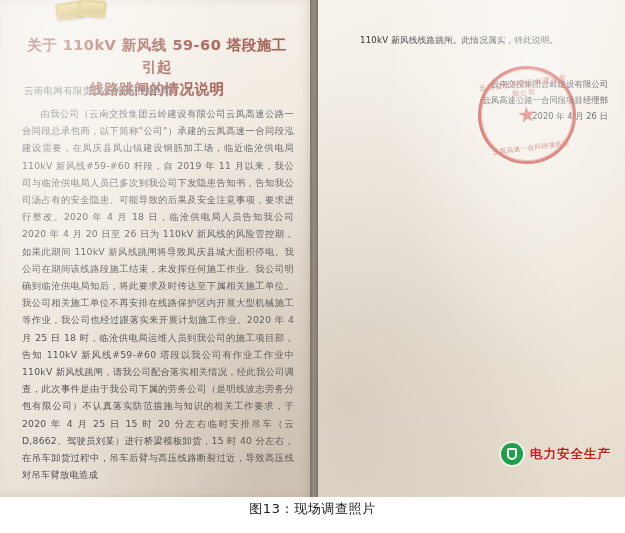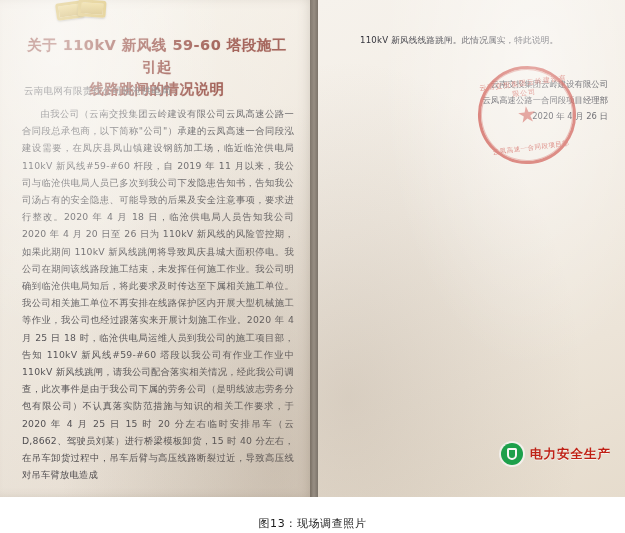--- a/index.html
+++ b/index.html
@@ -218,24 +218,24 @@
     font-size: 12.5px;
     font-weight: bold;
     letter-spacing: 1px;
     text-shadow: 0 1px 0 rgba(255,255,255,.6);
   }
 
   
   .caption {
     position: absolute;
     left: 0;
-    top: 516px;
-    width: 625px;
-    text-align: center;
-    font-size: 11px;
+    top: 500px;
+    width: 625px;
+    text-align: center;
+    font-size: 13px;
     color: #1b1b1b;
     letter-spacing: .6px;
     font-family: "DejaVu Sans", "Liberation Sans", sans-serif;
   }
 </style>
 </head>
 <body>
 
 <div id="page">
 

